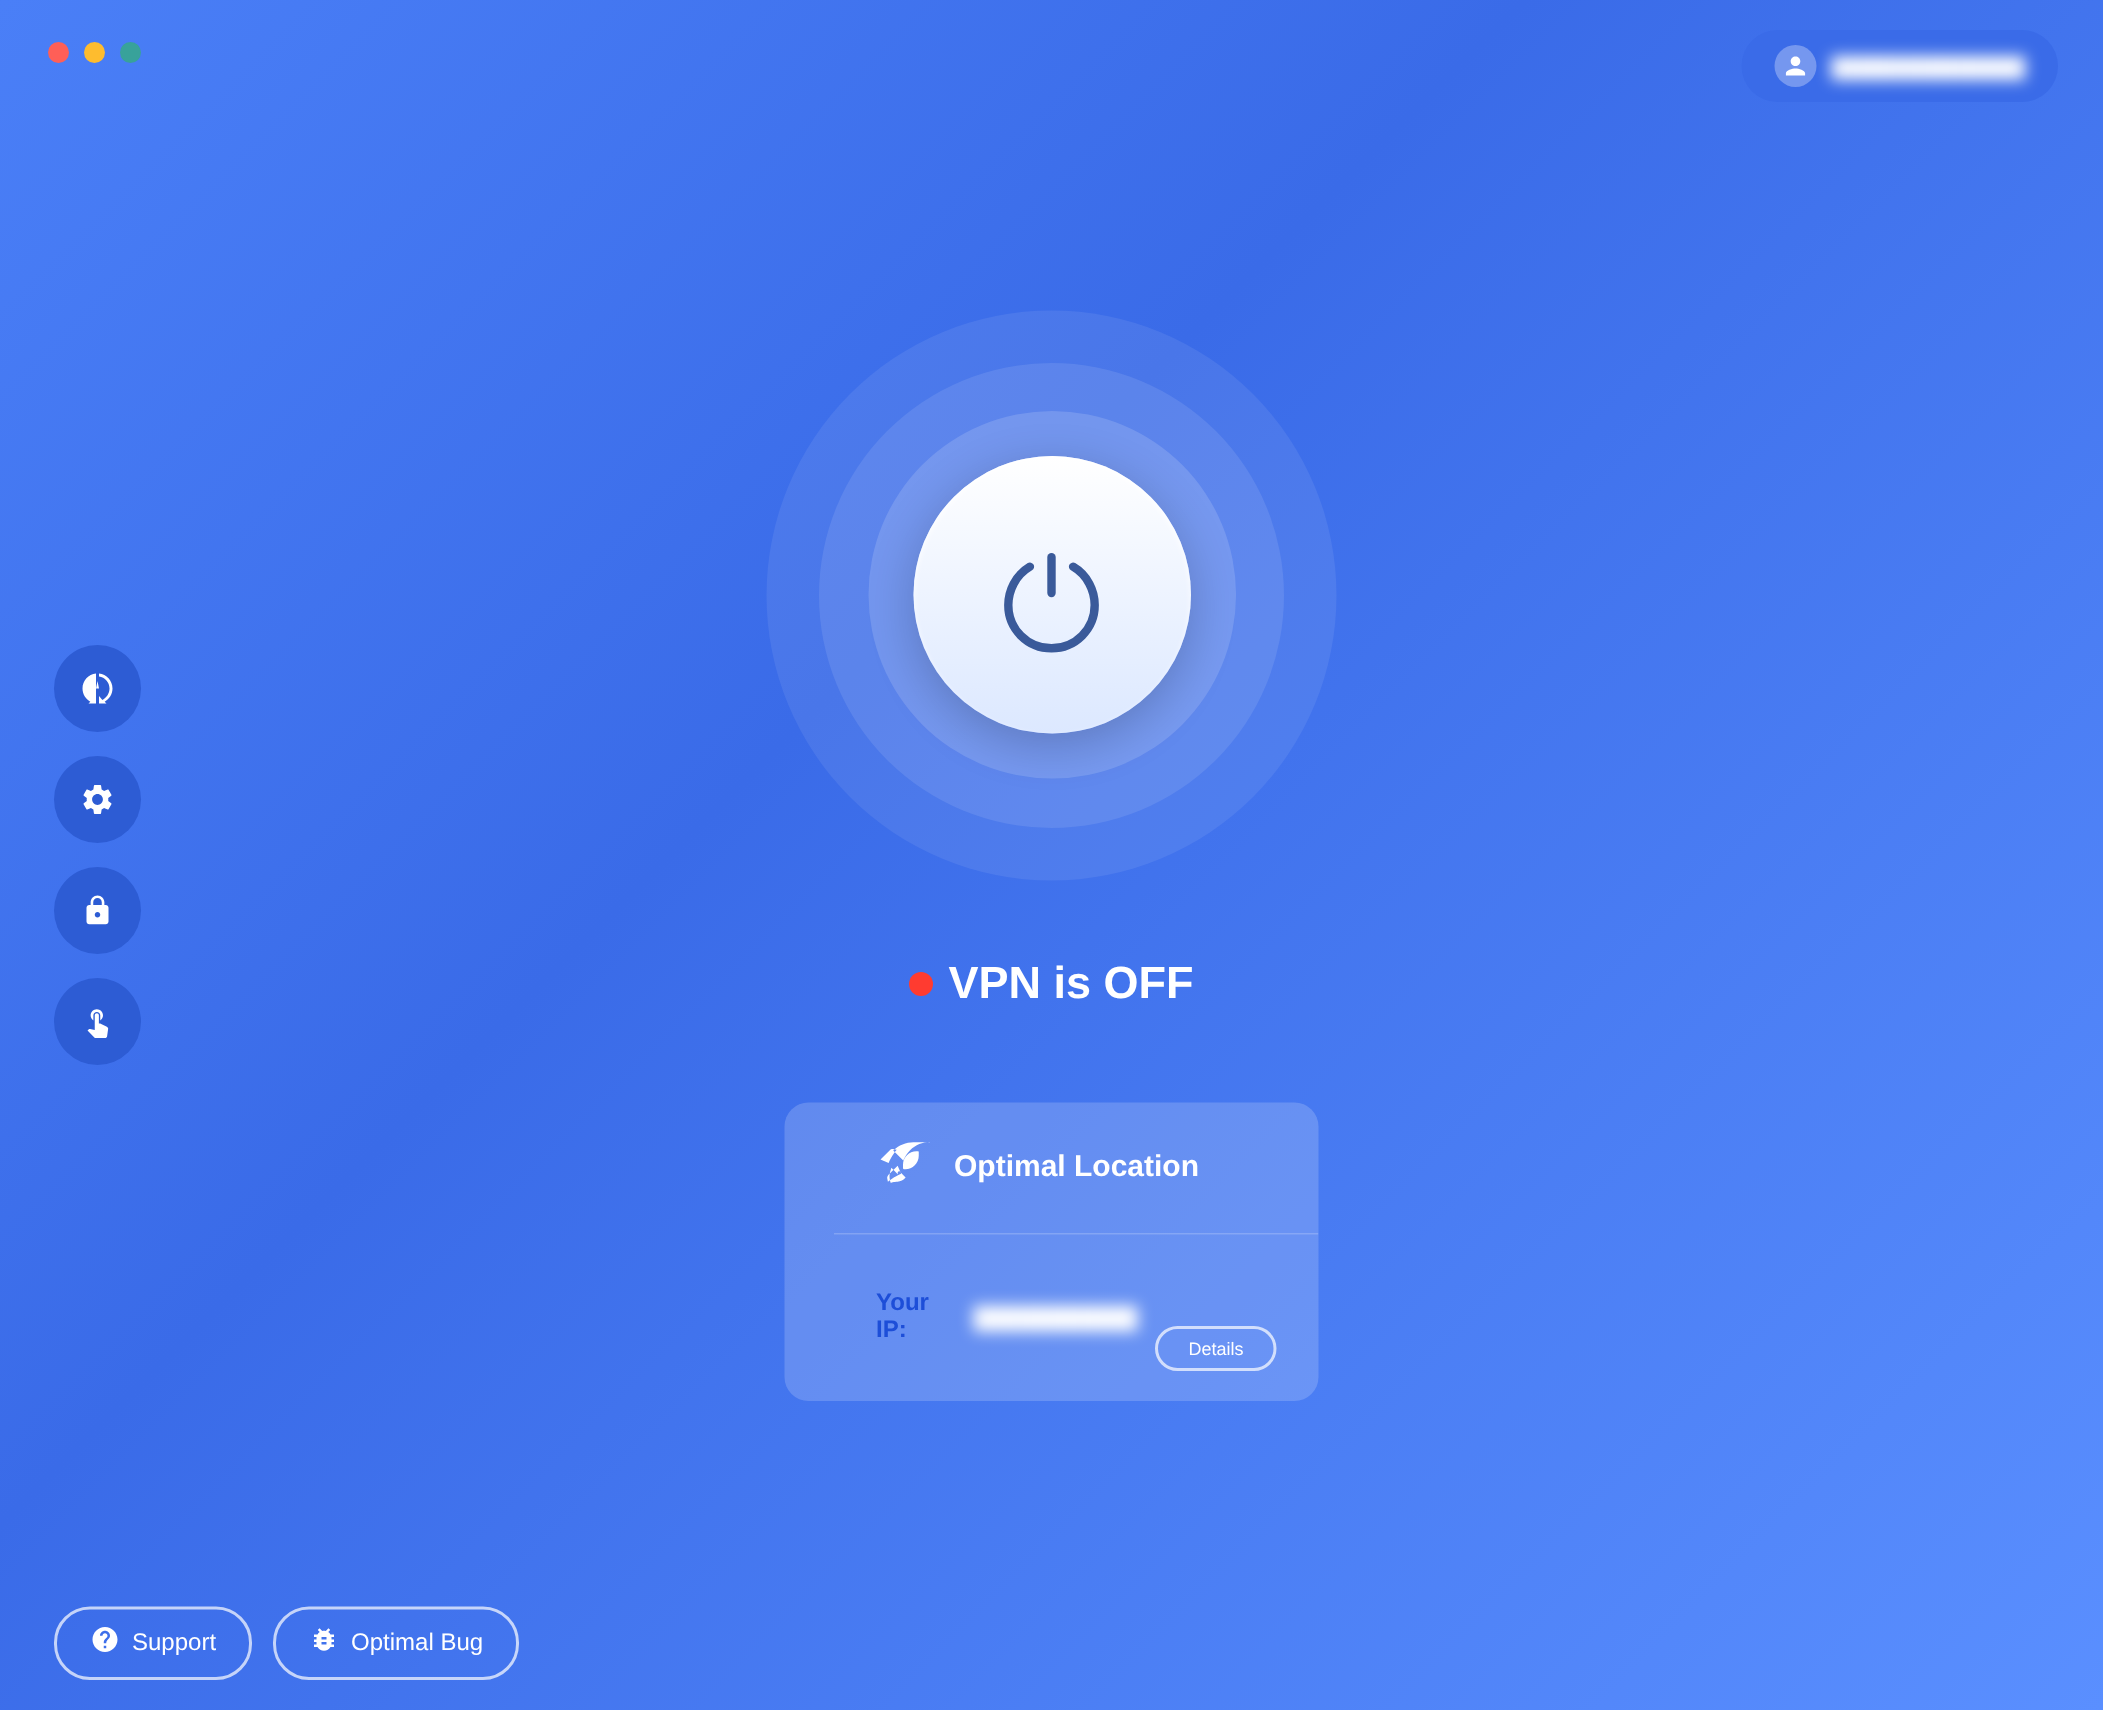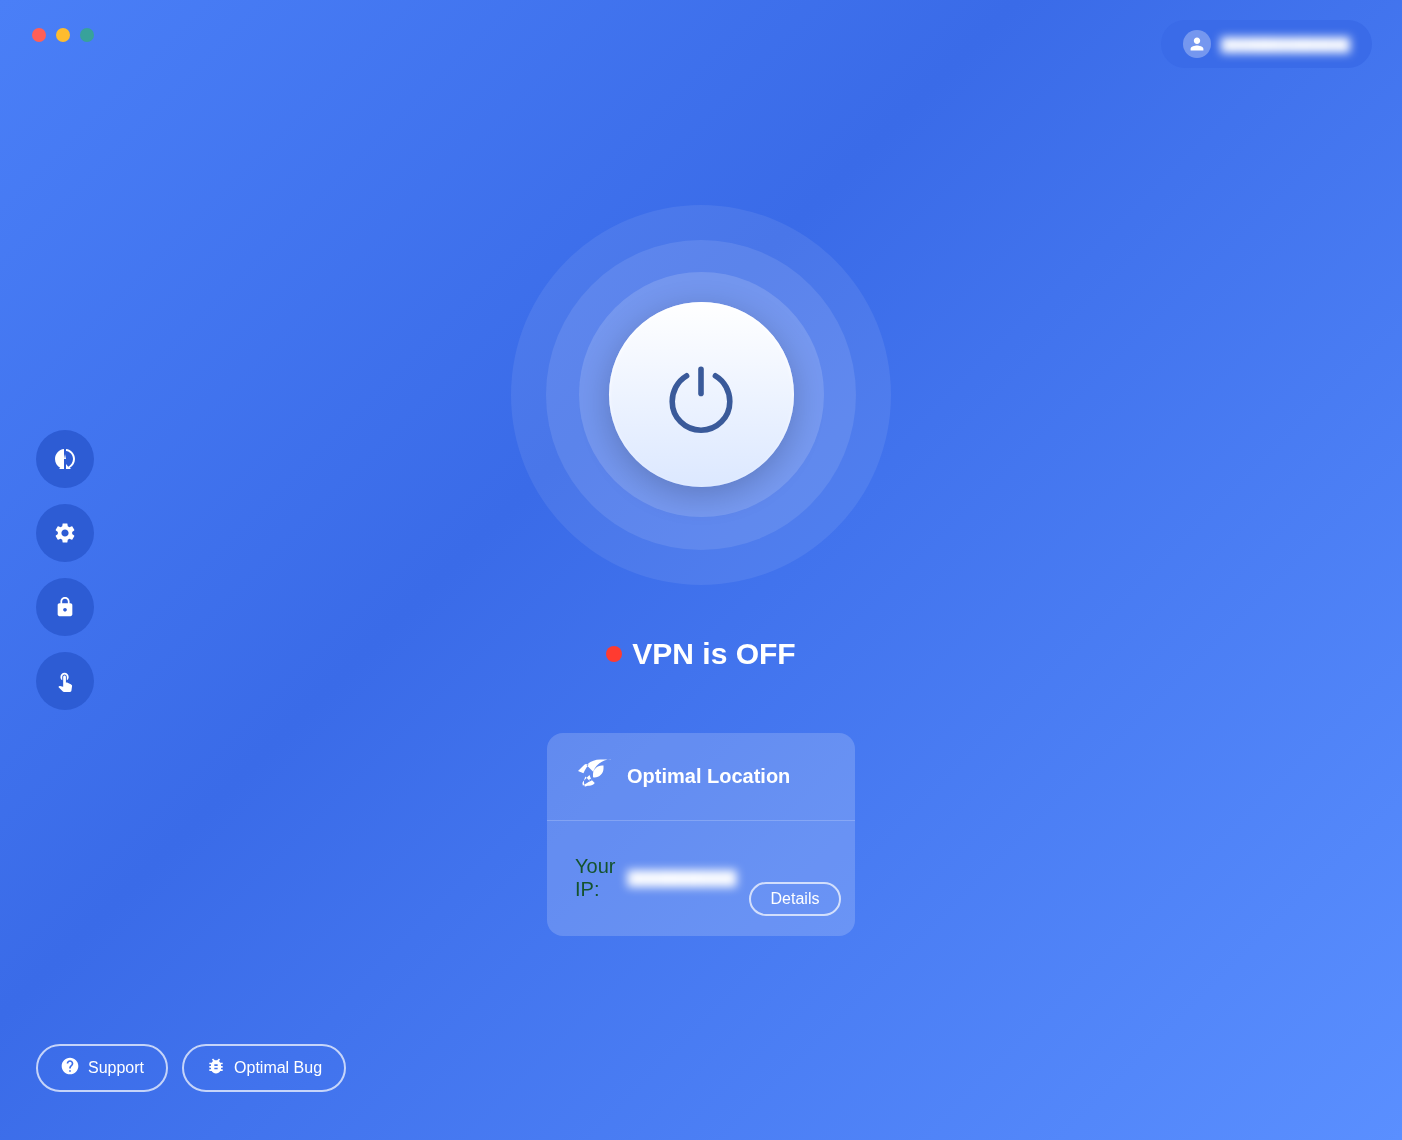--- a/index.html
+++ b/index.html
@@ -170,22 +170,23 @@
     .vpn-status-text {
       color: white;
       font-size: 30px;
       font-weight: 600;
     }
 
     
     .location-card {
       background: rgba(255,255,255,0.18);
       border-radius: 16px;
-      width: 308px;
+      width: 356px;
       overflow: hidden;
+      padding-left: 33px;
     }
 
     .location-top {
       padding: 22px 28px;
       display: flex;
       align-items: center;
       gap: 16px;
       border-bottom: 1px solid rgba(255,255,255,0.2);
     }
 
@@ -196,48 +197,48 @@
     }
 
     .location-bottom {
       padding: 20px 28px;
       display: flex;
       align-items: center;
       gap: 12px;
     }
 
     .your-ip-label {
-      color: #14532d;
-      font-size: 20px;
-      font-weight: 400;
+      color: #1d4ed8;
+      font-size: 16px;
+      font-weight: 700;
     }
 
     .ip-blurred {
       filter: blur(5px);
       color: white;
       font-size: 14px;
       flex: 1;
     }
 
     .details-btn {
       background: transparent;
       border: 2px solid rgba(255,255,255,0.7);
       border-radius: 20px;
       padding: 6px 20px;
       color: white;
-      font-size: 16px;
+      font-size: 12px;
       font-weight: 500;
       cursor: pointer;
       margin-top: 41px;
     }
 
     
     .bottom-bar {
       position: absolute;
-      bottom: 48px;
+      bottom: 20px;
       left: 36px;
       display: flex;
       gap: 14px;
     }
 
     .bottom-btn {
       background: transparent;
       border: 2px solid rgba(255,255,255,0.7);
       border-radius: 24px;
       padding: 10px 22px;

